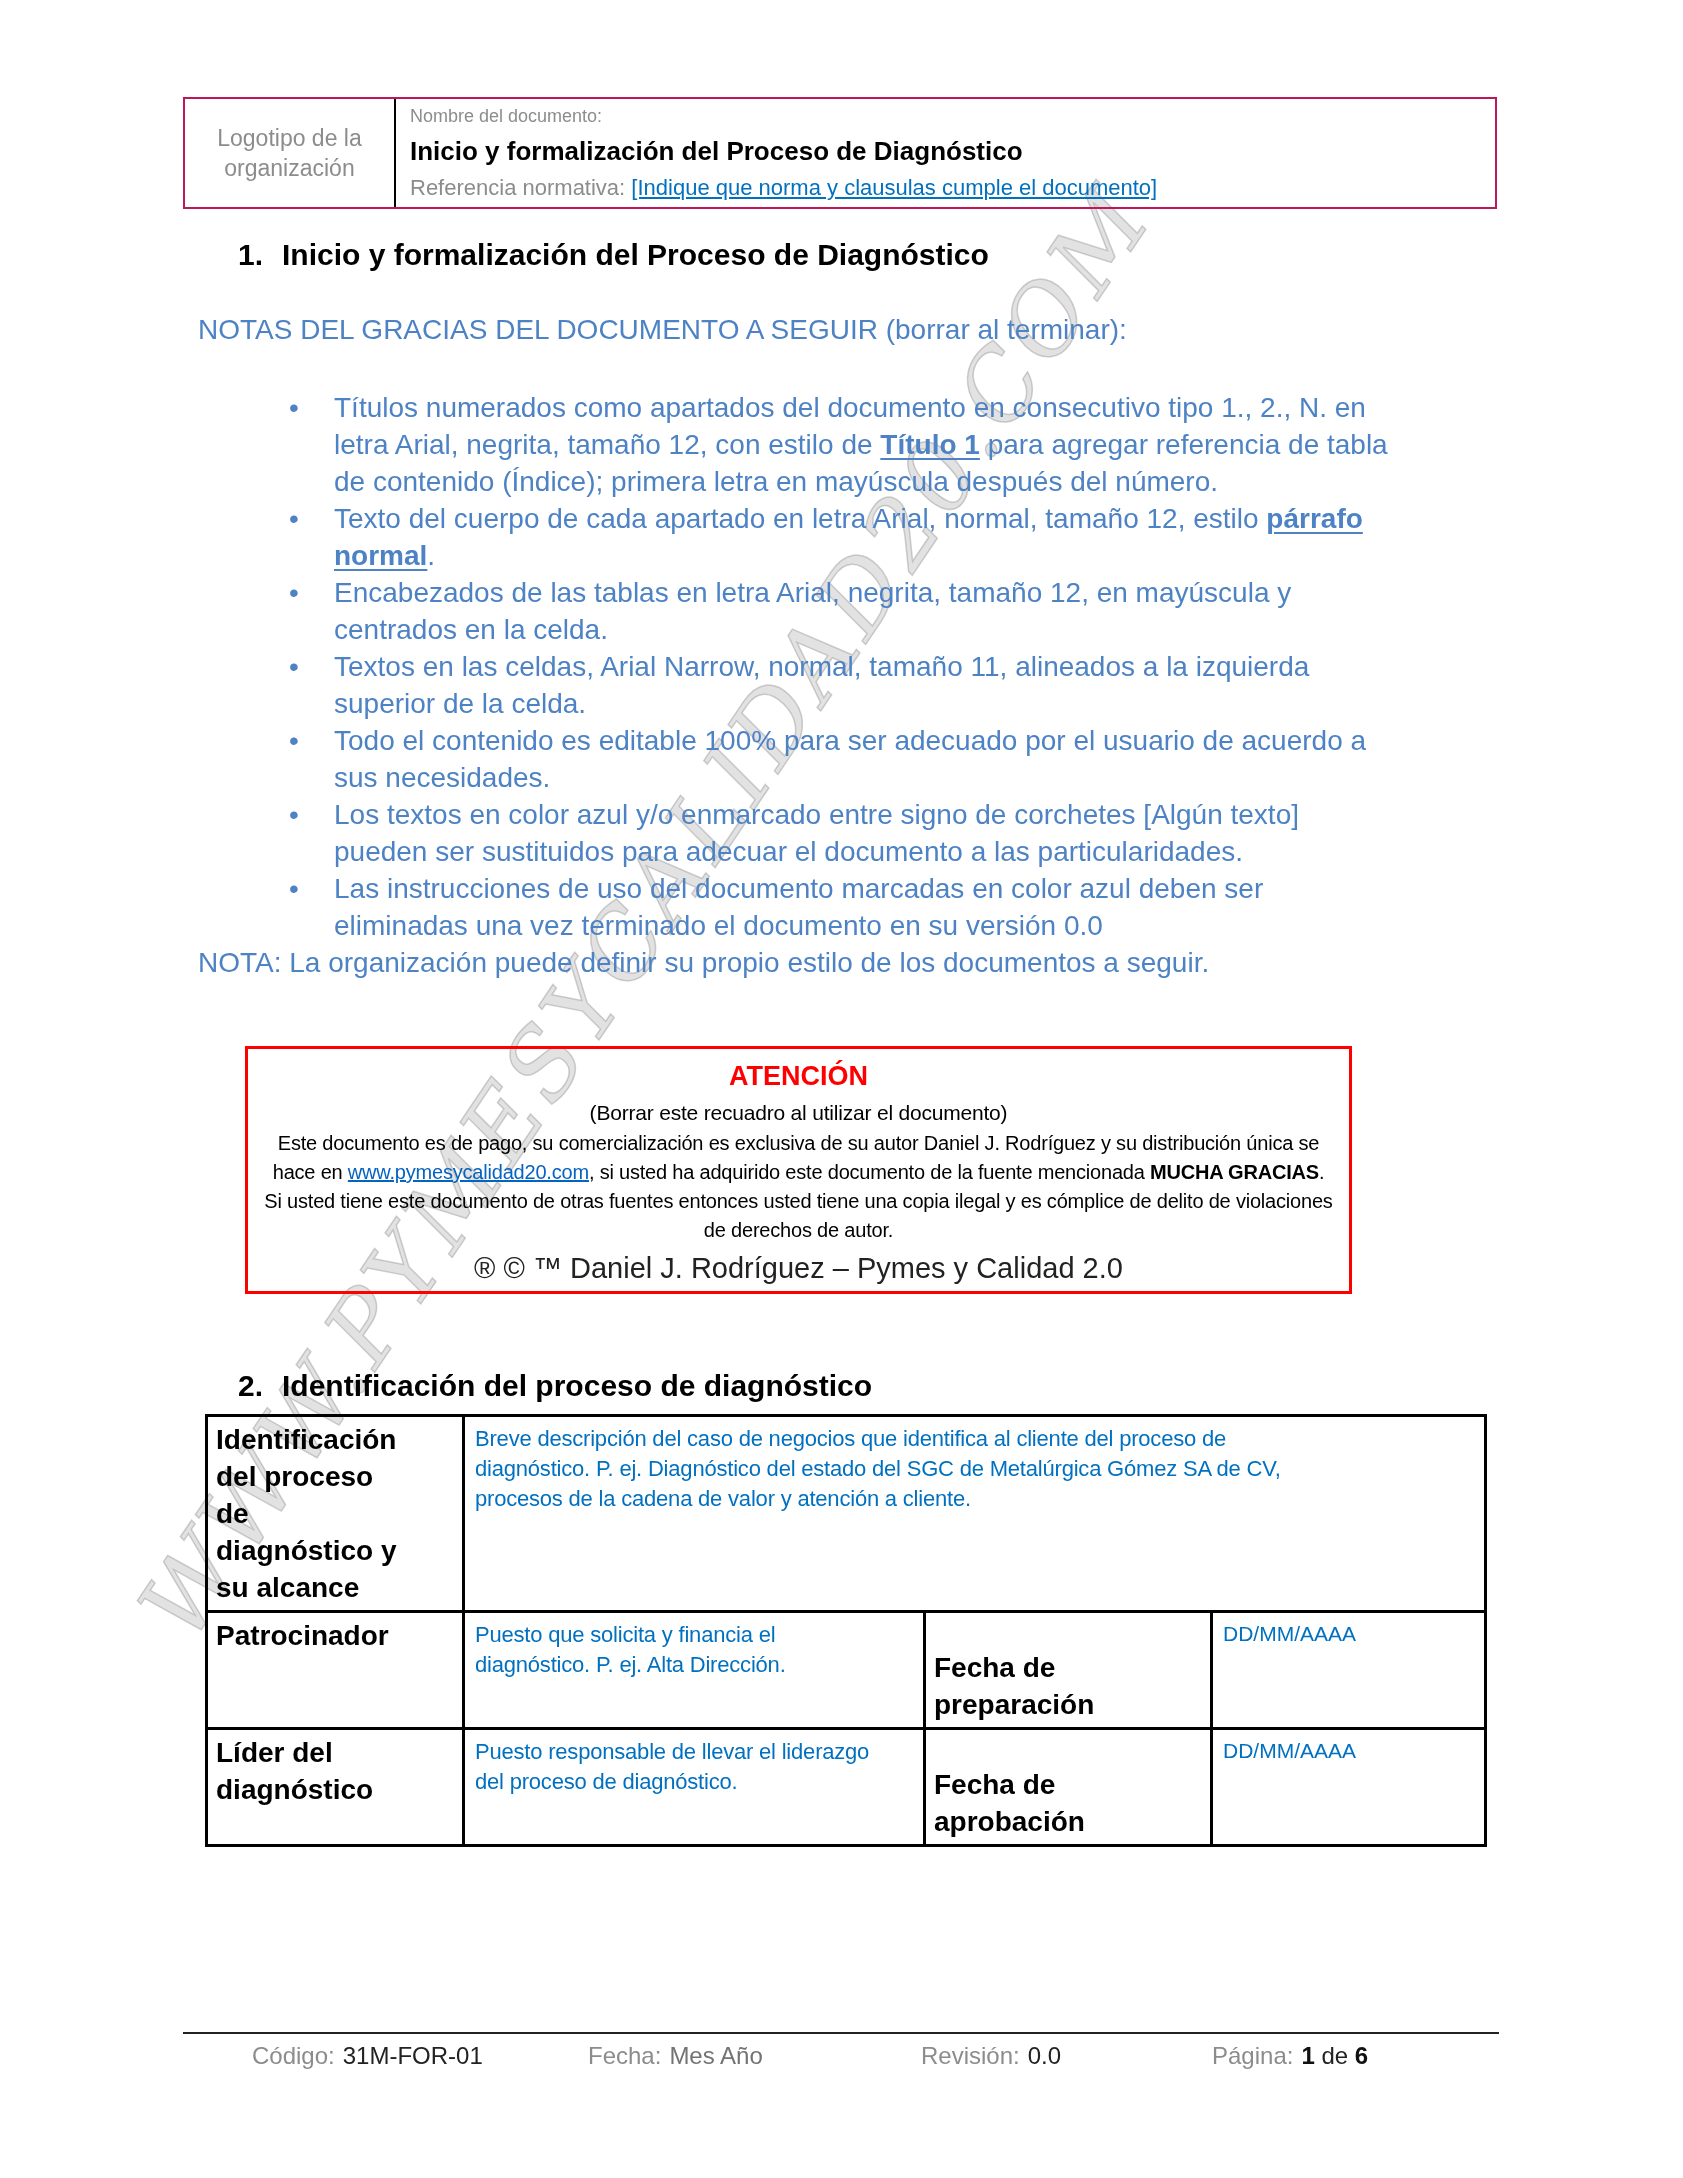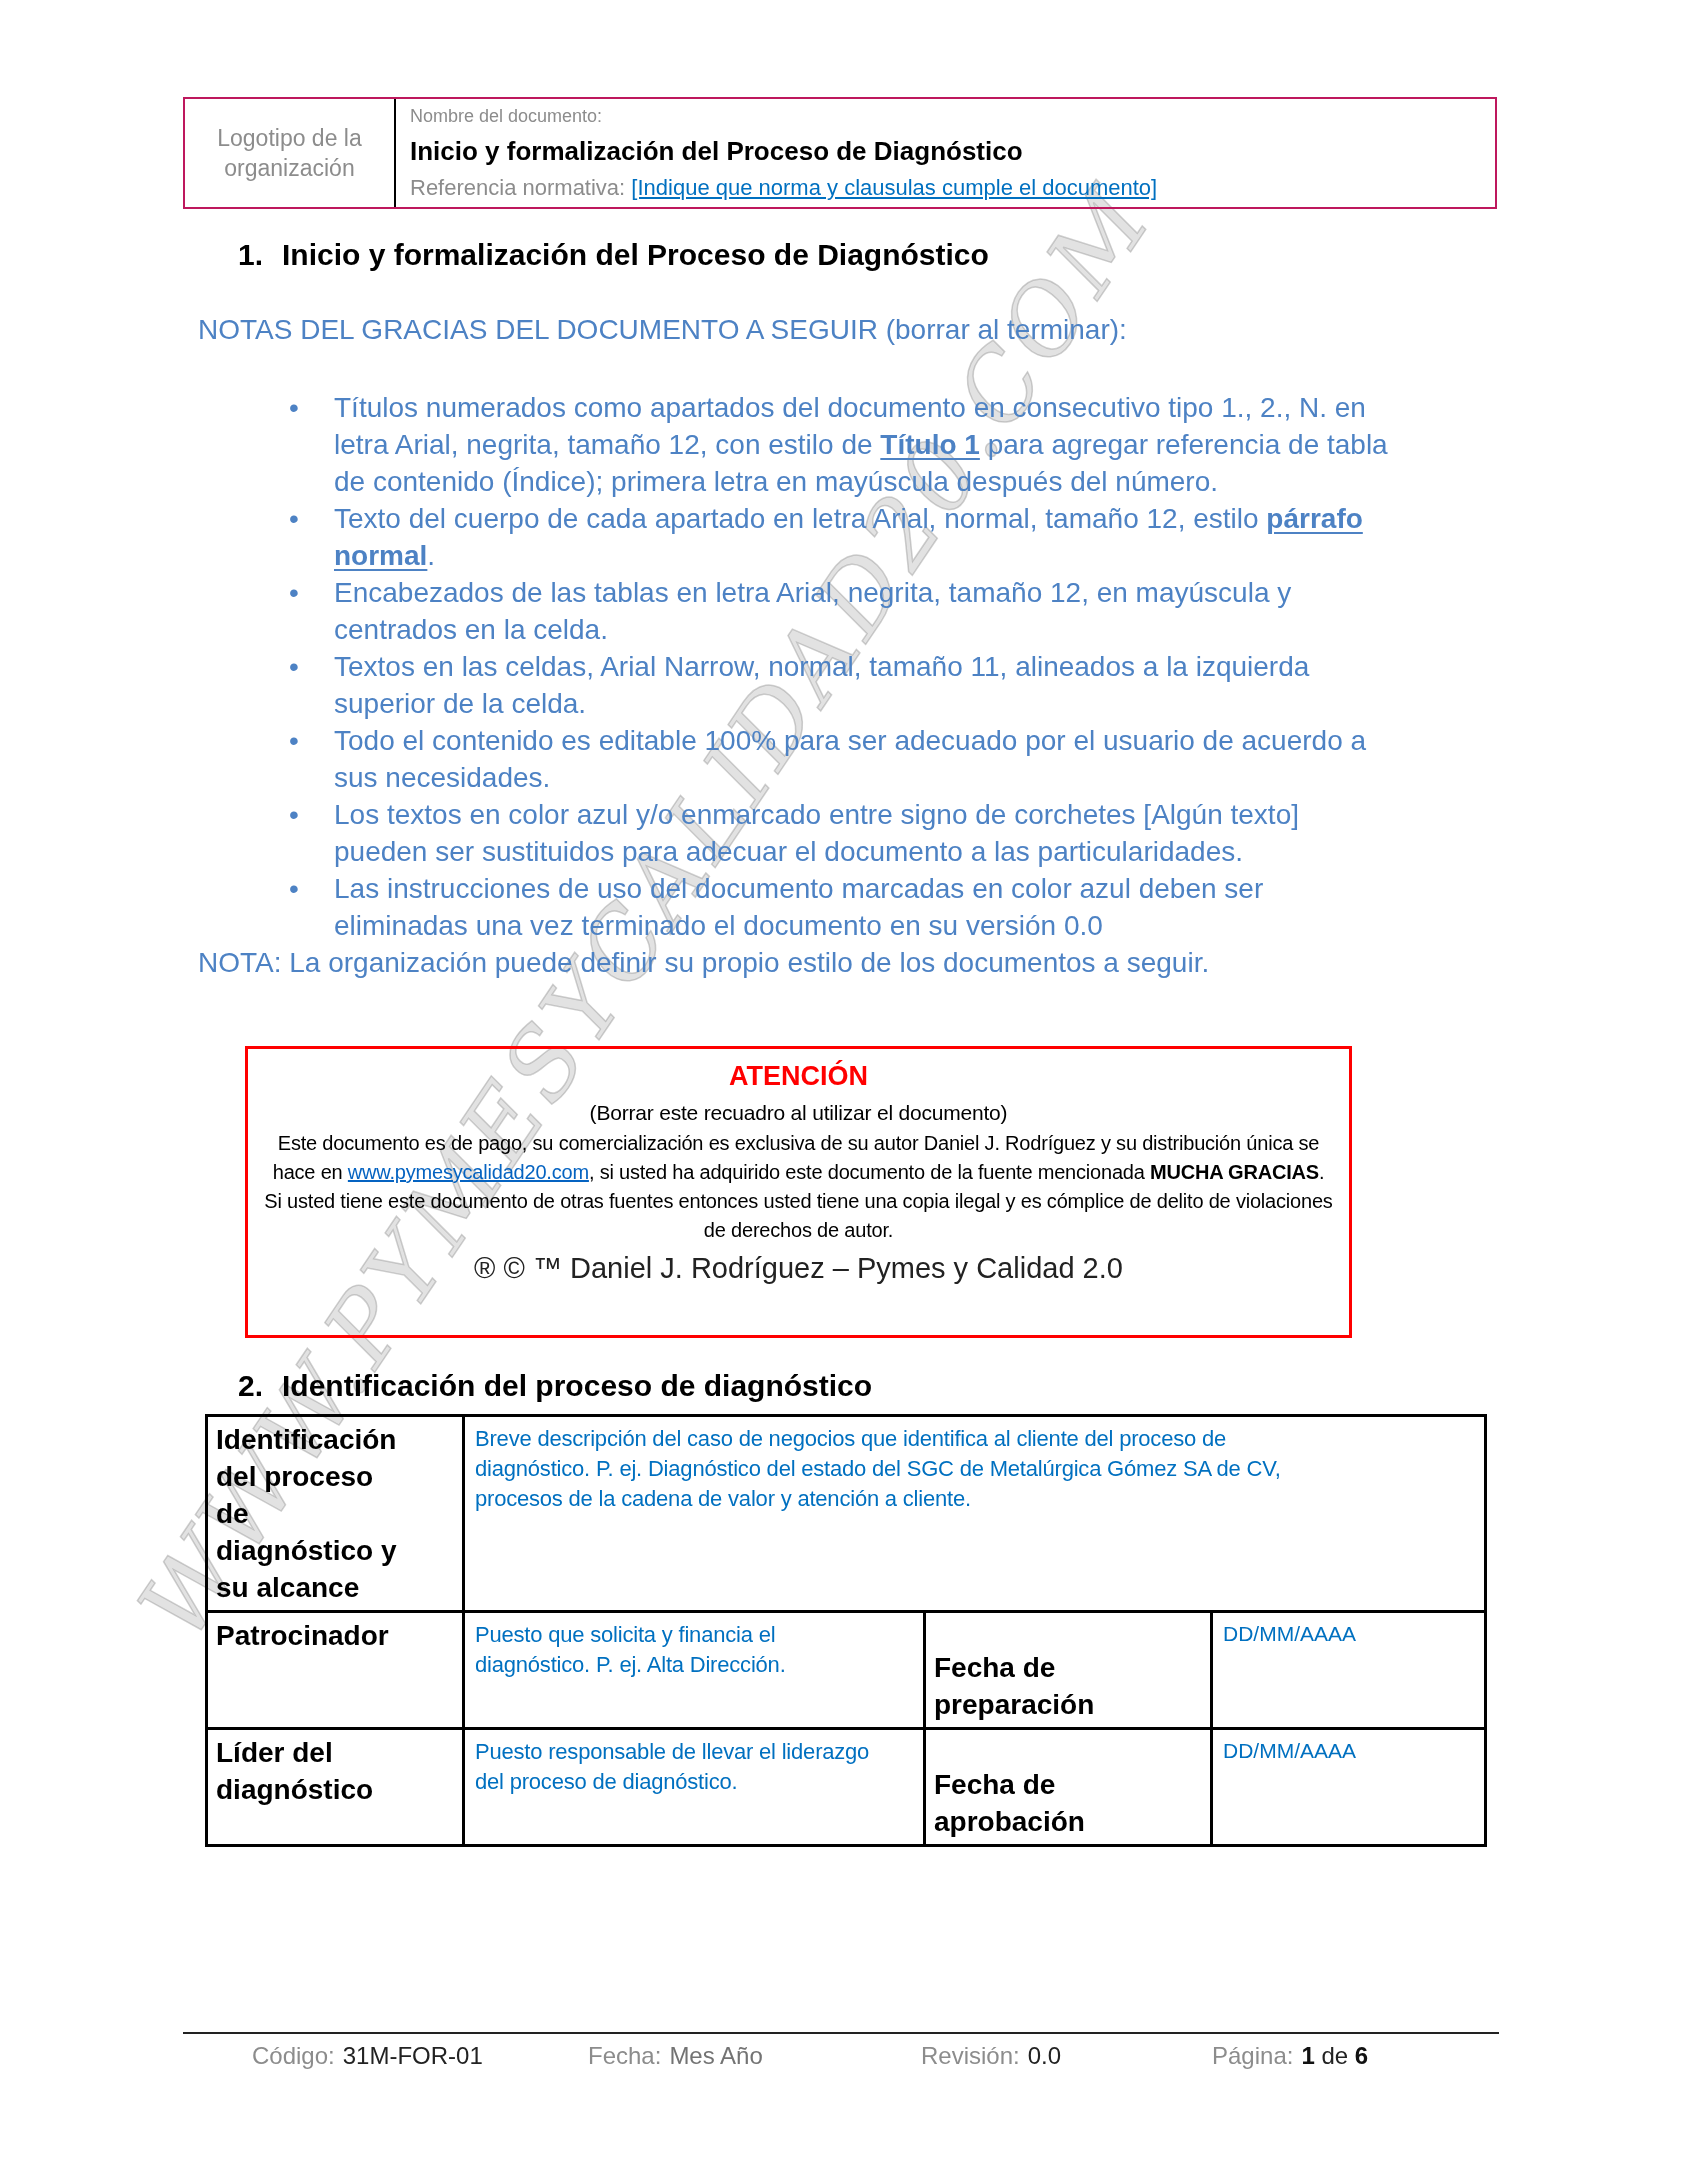--- a/index.html
+++ b/index.html
@@ -48,21 +48,21 @@
   .notes { left:198px; top:311px; width:1200px; color:#4d82c4; font-size:28px; line-height:38px; }
   .notes-heading { margin-bottom:40px; }
   .notes ul { list-style:none; width:1200px; }
   .notes li { position:relative; padding-left:136px; line-height:37px; }
   .notes li .dot { position:absolute; left:91px; top:0; font-size:28px; }
   .notes .b { font-weight:bold; text-decoration:underline; text-decoration-thickness:2px; text-underline-offset:4px; }
   .notes .nota { line-height:37px; }
 
   
   .att {
-    left:245px; top:1046px; width:1107px; height:292px;
+    left:245px; top:1046px; width:1107px; height:248px;
     border:3px solid #ff0000; text-align:center; padding:12px 14px 0 14px;
   }
   .att-title { color:#ff0000; font-weight:bold; font-size:27px; margin-bottom:9px; }
   .att-sub   { color:#000; font-size:21px; letter-spacing:-0.2px; margin-bottom:4px; }
   .att-body  { color:#000; font-size:20px; line-height:29px; letter-spacing:-0.2px; }
   .att-body .lnk { color:#0563c1; text-decoration:underline; }
   .att-body .mg { font-weight:bold; }
   .att-copy  { color:#222; font-size:29px; margin-top:7px; }
 
   

